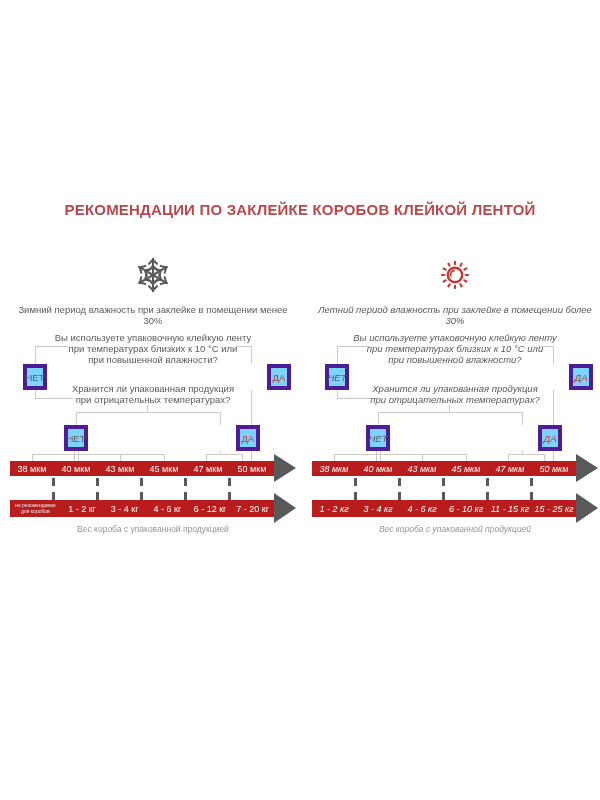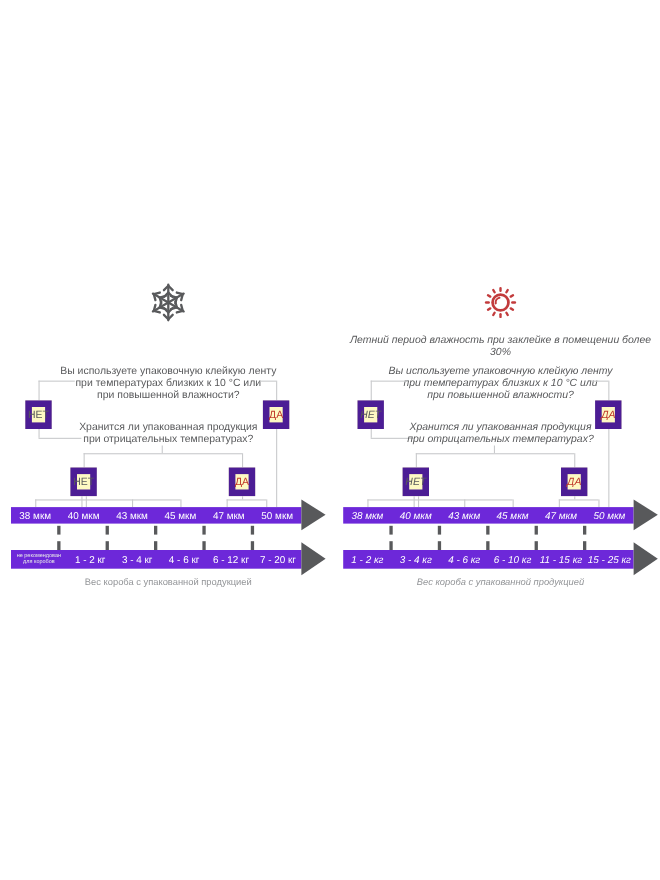--- a/index.html
+++ b/index.html
@@ -11,25 +11,25 @@
   #diagram-winter{left:10px;}
   #diagram-summer{left:312px;font-style:italic;}
   .icon-wrap{position:absolute;top:4px;left:0;width:286px;height:46px;
              display:flex;justify-content:center;align-items:center;}
   .period{position:absolute;top:56px;left:1px;width:284px;text-align:center;
           font-size:9.5px;color:#58595b;}
   .q{position:absolute;left:1px;width:284px;text-align:center;font-size:9.5px;
      line-height:11px;color:#58595b;white-space:pre-line;}
   .hl{position:absolute;height:1px;background:#c9cacc;}
   .vl{position:absolute;width:1px;background:#c9cacc;}
-  .answer-box{position:absolute;width:24px;height:26px;border:6px solid #4c1d95;
-              background:#fef9c3;display:flex;align-items:center;justify-content:center;
+  .answer-box{position:absolute;width:24px;height:26px;border:4px solid #4c1d95;
+              background:#7dd3fc;display:flex;align-items:center;justify-content:center;
               font-size:9.5px;color:#58595b;box-sizing:border-box;}
-  .answer-box.yes{color:#c0392b;}
-  .band{position:absolute;left:0;width:264px;background:#6d28d9;display:flex;}
+  .answer-box.yes{color:#c0392b;margin-left:28px;}
+  .band{position:absolute;left:0;width:264px;background:#b91c1c;display:flex;}
   .band-thickness{top:213px;height:15px;}
   .band-weight{top:252px;height:17px;}
   .seg{flex:1;display:flex;align-items:center;justify-content:center;
        color:#fff;font-size:9px;white-space:nowrap;}
   .seg.note{font-size:5px;line-height:5.5px;white-space:normal;text-align:center;
             padding:0 4px;color:#e8e8e8;}
   .head{position:absolute;width:0;height:0;border-style:solid;border-color:transparent;}
   .head-thickness{left:264px;top:206px;border-width:14px 0 14px 22px;border-left-color:#58595b;}
   .head-weight{left:264px;top:245px;border-width:15px 0 15px 22px;border-left-color:#58595b;}
   .tick{position:absolute;width:3px;height:8px;background:#58595b;}
@@ -50,34 +50,36 @@
       <line x1="0" y1="-16" x2="4.2" y2="-11.8"></line>
       <line x1="0" y1="-9.5" x2="-4.2" y2="-5.3"></line>
       <line x1="0" y1="-9.5" x2="4.2" y2="-5.3"></line>
     </g>
     <line id="sun-ray" x1="0" y1="-11.3" x2="0" y2="-13.8"></line>
   </defs>
 </svg>
 
 <div class="page">
 
+  <div class="title">РЕКОМЕНДАЦИИ ПО ЗАКЛЕЙКЕ КОРОБОВ КЛЕЙКОЙ ЛЕНТОЙ</div>
 
   <div class="diagram" id="diagram-winter">
     <div class="icon-wrap">
       <svg viewBox="-20 -21 40 42" width="38" height="40">
         <g stroke="#595a5c" stroke-width="2.2" stroke-linecap="round" fill="none">
           <use href="#sf-arm"></use>
           <use href="#sf-arm" transform="rotate(60)"></use>
           <use href="#sf-arm" transform="rotate(120)"></use>
           <use href="#sf-arm" transform="rotate(180)"></use>
           <use href="#sf-arm" transform="rotate(240)"></use>
           <use href="#sf-arm" transform="rotate(300)"></use>
         </g>
       </svg>
     </div>
+    <div class="period">Зимний период влажность при заклейке в помещении менее 30%</div>
 
     <div class="q" style="top:84px;">Вы используете упаковочную клейкую ленту
 при температурах близких к 10 °С или
 при повышенной влажности?</div>
 
     <div class="hl" style="left:25px;top:98px;width:33px;"></div>
     <div class="vl" style="left:25px;top:98px;height:18px;"></div>
     <div class="hl" style="left:226px;top:98px;width:15px;"></div>
     <div class="vl" style="left:241px;top:98px;height:18px;"></div>
 

